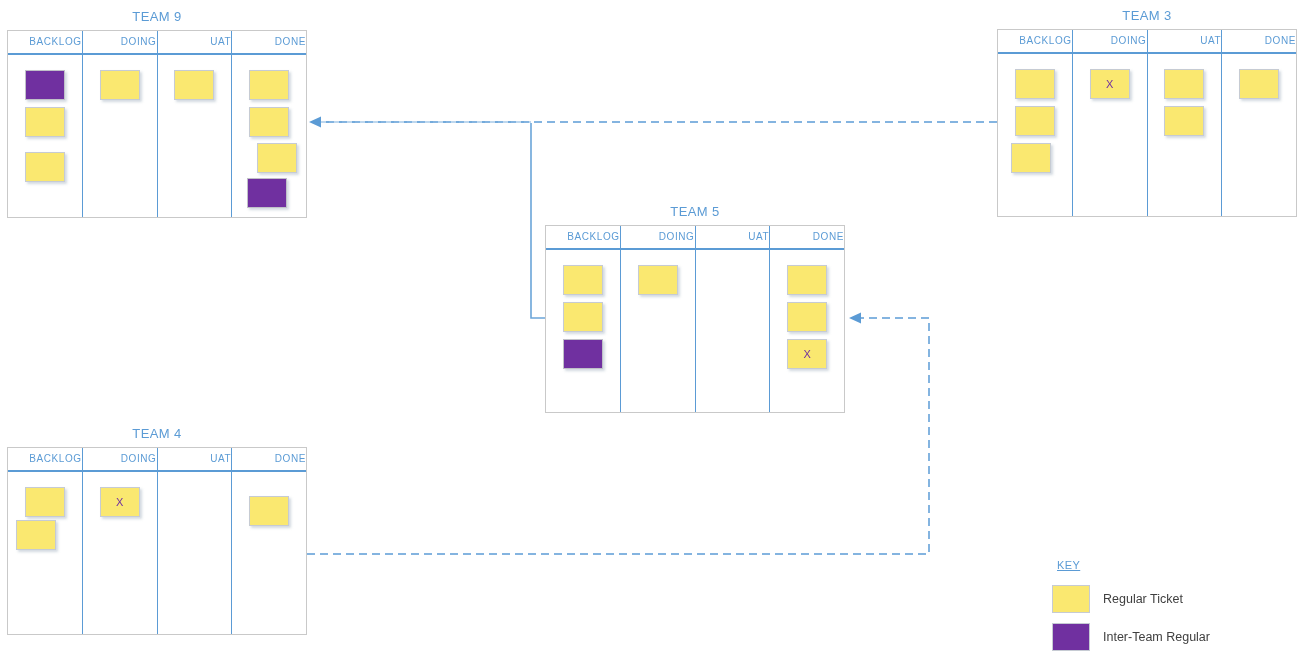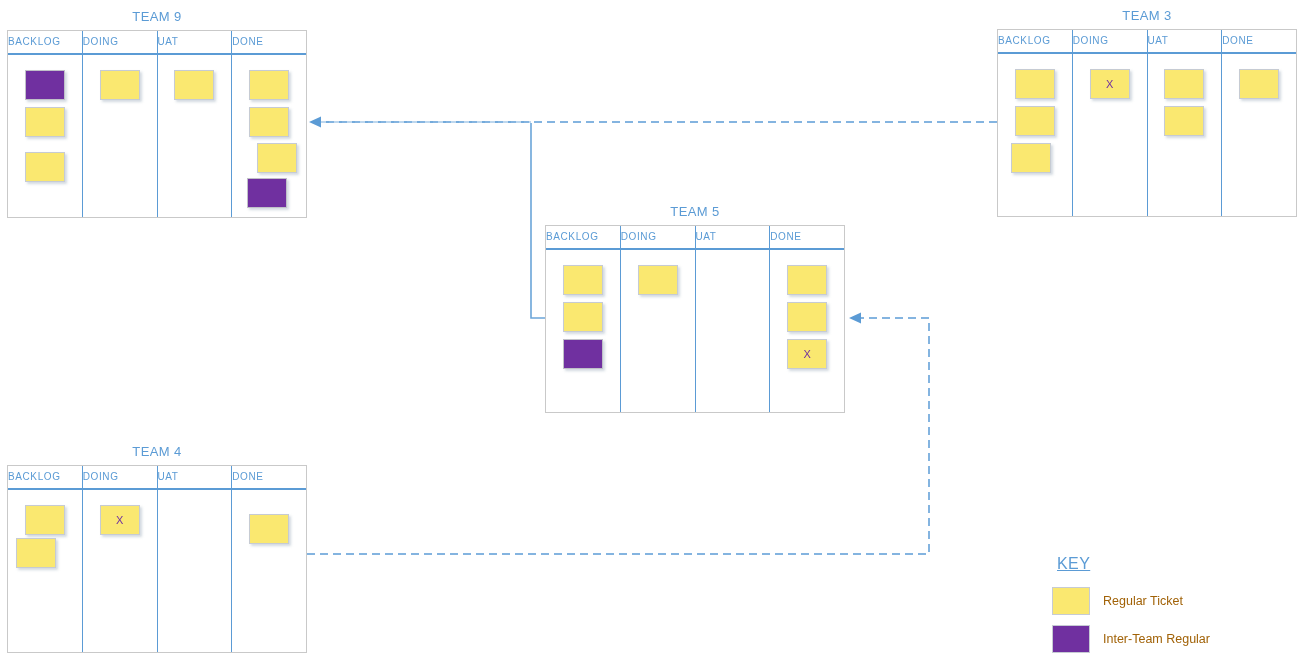--- a/index.html
+++ b/index.html
@@ -21,21 +21,21 @@
   .board-frame {
     display:flex;
     height:188px;
     border:1.5px solid #C9C9C9;
     background:#fff;
   }
   .col { flex:1 1 0; min-width:0; display:flex; flex-direction:column; }
   .col + .col { border-left:1.5px solid #5B9BD5; }
   .col-header {
     height:24px; line-height:22px;
-    text-align:left;
+    text-align:right;
     font-size:10px; letter-spacing:.6px;
     color:#5B9BD5;
     border-bottom:2px solid #5B9BD5;
   }
   .col-body {
     flex:1;
     display:flex; flex-direction:column; align-items:center;
     padding-top:15px; gap:7px;
   }
   .ticket {
@@ -52,29 +52,29 @@
   svg.connectors { position:absolute; left:0; top:0; pointer-events:none; }
   .dash   { stroke:#5B9BD5; stroke-width:2; fill:none; stroke-dasharray:8 5; opacity:.75; }
   .under  { opacity:.4; }
   .solid  { stroke:#5B9BD5; stroke-width:1.6; fill:none; opacity:.9; }
   .arrow  { fill:#5B9BD5; }
 
   .key { position:absolute; left:1052px; top:555px; }
   .key-title {
     display:inline-block;
     margin:0 0 14px 5px;
-    font-size:16px; letter-spacing:.4px;
+    font-size:11px; letter-spacing:.4px;
     color:#5B9BD5;
     text-decoration:underline;
   }
   .key-row { display:flex; align-items:center; margin-bottom:10px; }
   .swatch { width:38px; height:28px; border:1.5px solid #C6CBD3; flex:0 0 auto; }
   .swatch.regular { background:#FAE870; }
   .swatch.inter-team { background:#7030A0; }
-  .key-label { font-size:12.5px; color:#a16207; margin-left:13px; }
+  .key-label { font-size:12.5px; color:#404040; margin-left:13px; }
 </style>
 </head>
 <body>
 
 <svg class="connectors" width="1305" height="664">
   <path class="dash" d="M997 122 H318"></path>
   <path class="dash under" d="M531 122 H318" stroke-dashoffset="6"></path>
   <polygon class="arrow" points="309,122 321,116.5 321,127.5"></polygon>
   <path class="solid" d="M545 318 H531 V123"></path>
   <path class="dash" d="M307 554 H929 V318 H858"></path>
@@ -178,21 +178,21 @@
     </div>
     <div class="col">
       <div class="col-header">DONE</div>
       <div class="col-body">
           <div class="ticket"></div>
         </div>
     </div>
   </div>
 </section>
 
-<section class="board" style="left:7px; top:443px;">
+<section class="board" style="left:7px; top:425px;">
   <h2 class="board-title">TEAM 4</h2>
   <div class="board-frame">
     <div class="col">
       <div class="col-header">BACKLOG</div>
       <div class="col-body">
           <div class="ticket"></div>
           <div class="ticket" style="transform: translate(-9px, -4px);"></div>
         </div>
     </div>
     <div class="col">

